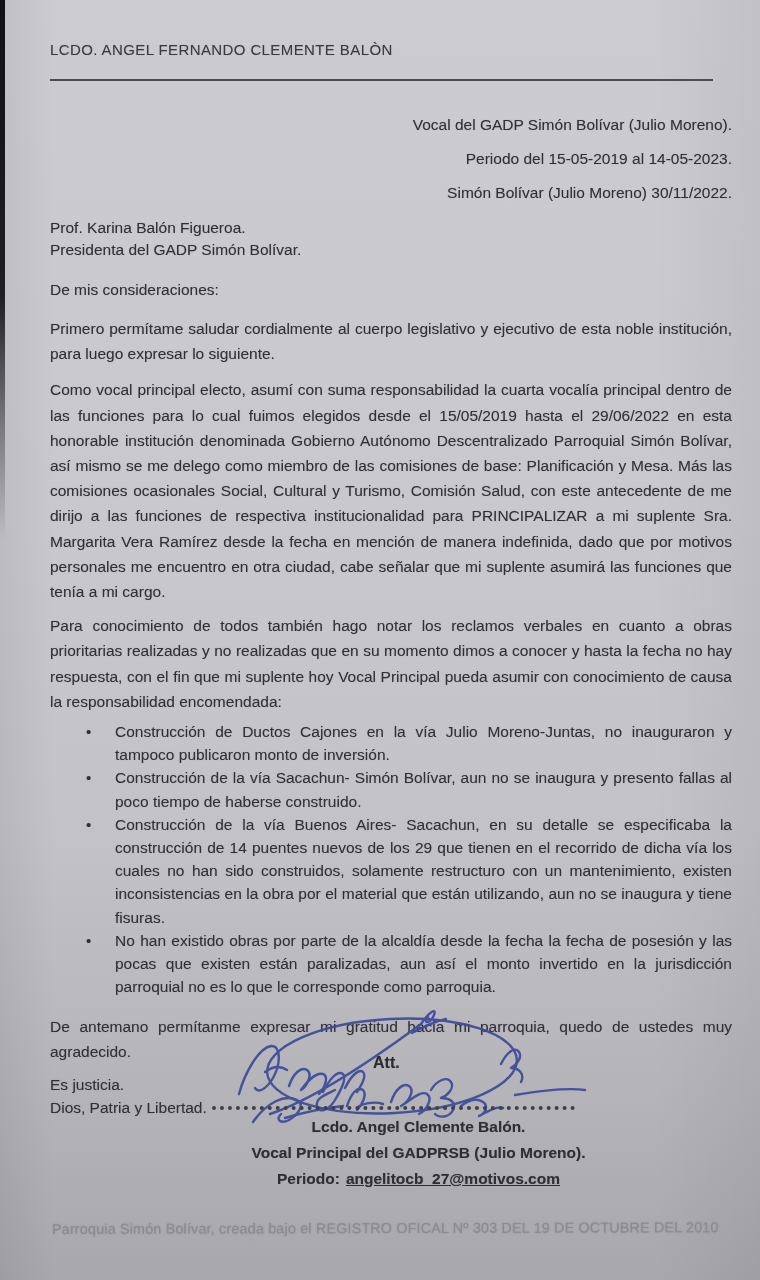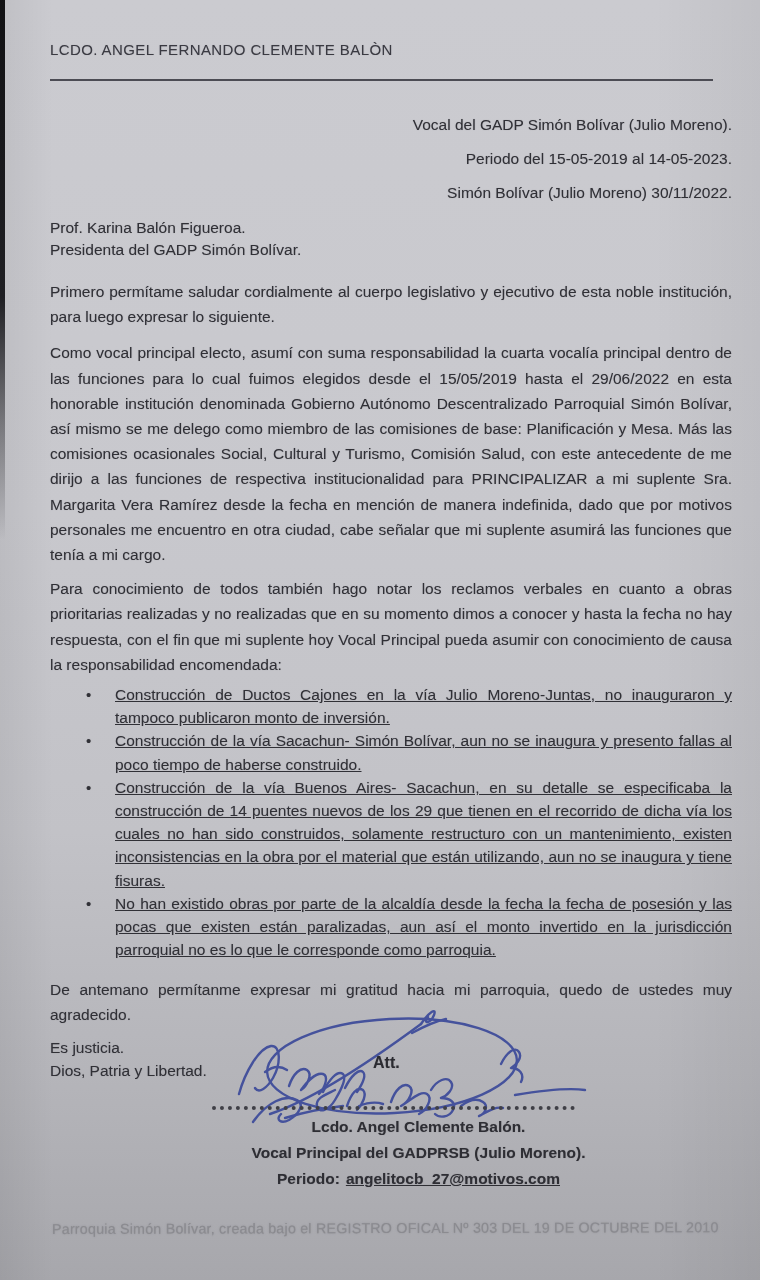--- a/index.html
+++ b/index.html
@@ -31,21 +31,21 @@
   }
   .header-name{font-size:15px;letter-spacing:0.4px;color:#3a3a42;line-height:19px;}
   .meta-block{text-align:right;margin-bottom:14px;}
   .meta-line{line-height:19px;margin-bottom:15px;}
   .recipient{line-height:21.5px;margin-bottom:19px;}
   .salutation{line-height:21px;margin-bottom:16px;}
   .par{line-height:25.2px;text-align:justify;margin:0 0 10px 0;}
   .par.p1{margin-bottom:11px;}
   .par.p2{margin-bottom:9px;}
   .par.p3{margin-bottom:6px;}
-  ul.obras{list-style:none;margin:0 0 8px 0;padding:0;text-decoration:underline;}
+  ul.obras{list-style:none;margin:0 0 8px 0;padding:0;}
   ul.obras li{
     position:relative;margin-left:36px;padding-left:29px;
     line-height:23.2px;text-align:justify;
   }
   ul.obras li::before{
     content:"•";position:absolute;left:0;top:0;font-size:15px;color:#303036;
   }
   .closing-par{line-height:25.2px;text-align:justify;margin-bottom:10px;}
   .closing-lines{line-height:22.5px;}
   
@@ -91,20 +91,21 @@
       <div class="meta-line">Vocal del GADP Simón Bolívar (Julio Moreno).</div>
       <div class="meta-line">Periodo del 15-05-2019 al 14-05-2023.</div>
       <div class="meta-line">Simón Bolívar (Julio Moreno) 30/11/2022.</div>
     </div>
 
     <div class="recipient">
       <div>Prof. Karina Balón Figueroa.</div>
       <div>Presidenta del GADP Simón Bolívar.</div>
     </div>
 
+    <div class="salutation">De mis consideraciones:</div>
 
     <p class="par p1">Primero permítame saludar cordialmente al cuerpo legislativo y ejecutivo de esta noble institución, para luego expresar lo siguiente.</p>
     <p class="par p2">Como vocal principal electo, asumí con suma responsabilidad la cuarta vocalía principal dentro de las funciones para lo cual fuimos elegidos desde el 15/05/2019 hasta el 29/06/2022 en esta honorable institución denominada Gobierno Autónomo Descentralizado Parroquial Simón Bolívar, así mismo se me delego como miembro de las comisiones de base: Planificación y Mesa. Más las comisiones ocasionales Social, Cultural y Turismo, Comisión Salud, con este antecedente de me dirijo a las funciones de respectiva institucionalidad para PRINCIPALIZAR a mi suplente Sra. Margarita Vera Ramírez desde la fecha en mención de manera indefinida, dado que por motivos personales me encuentro en otra ciudad, cabe señalar que mi suplente asumirá las funciones que tenía a mi cargo.</p>
     <p class="par p3">Para conocimiento de todos también hago notar los reclamos verbales en cuanto a obras prioritarias realizadas y no realizadas que en su momento dimos a conocer y hasta la fecha no hay respuesta, con el fin que mi suplente hoy Vocal Principal pueda asumir con conocimiento de causa la responsabilidad encomendada:</p>
 
     <ul class="obras">
       <li>Construcción de Ductos Cajones en la vía Julio Moreno-Juntas, no inauguraron y tampoco publicaron monto de inversión.</li>
       <li>Construcción de la vía Sacachun- Simón Bolívar, aun no se inaugura y presento fallas al poco tiempo de haberse construido.</li>
       <li>Construcción de la vía Buenos Aires- Sacachun, en su detalle se especificaba la construcción de 14 puentes nuevos de los 29 que tienen en el recorrido de dicha vía los cuales no han sido construidos, solamente restructuro con un mantenimiento, existen inconsistencias en la obra por el material que están utilizando, aun no se inaugura y tiene fisuras.</li>
       <li>No han existido obras por parte de la alcaldía desde la fecha la fecha de posesión y las pocas que existen están paralizadas, aun así el monto invertido en la jurisdicción parroquial no es lo que le corresponde como parroquia.</li>

